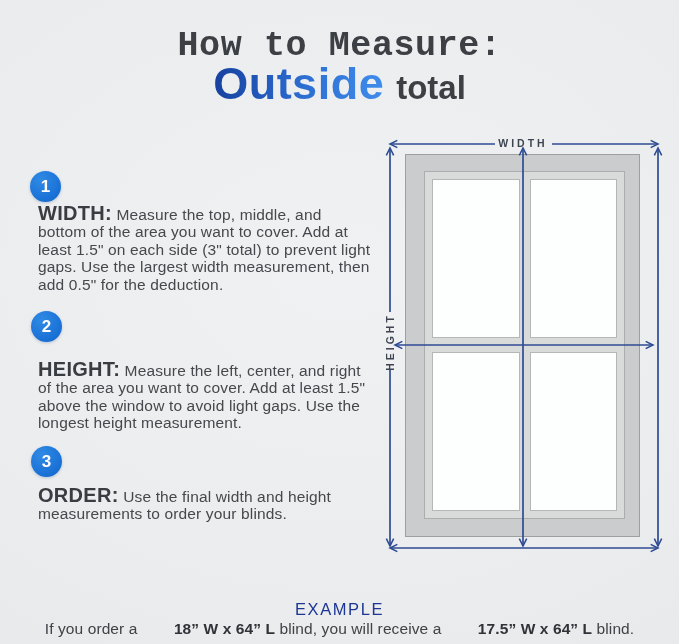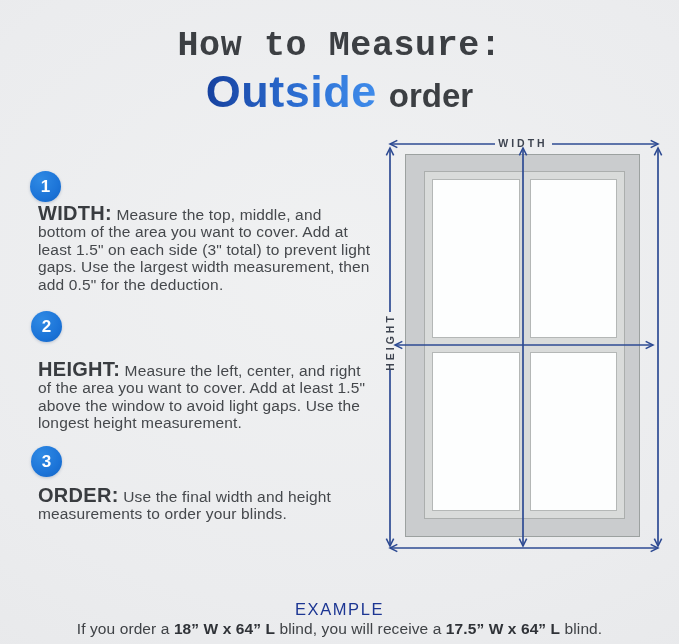--- a/index.html
+++ b/index.html
@@ -9,21 +9,21 @@
     font-family:"Liberation Sans","DejaVu Sans",sans-serif;
     -webkit-font-smoothing:antialiased;
   }
   
   .title1{
     position:absolute;top:26px;left:0;right:0;text-align:center;
     font-size:35px;font-weight:700;color:var(--title-dark,#3c3f43);letter-spacing:.6px;font-family:Liberation Mono, monospace;
   }
   .title2{
     position:absolute;top:58px;left:0;right:0;
-    display:flex;justify-content:center;align-items:baseline;gap:12px;margin-top:8px;
+    display:flex;justify-content:center;align-items:baseline;gap:12px;
   }
   .accent{
     font-size:45px;font-weight:800;letter-spacing:.5px;
     background:linear-gradient(90deg,var(--title-gradient-start,#16419f) 0%,#2d6fd3 55%,var(--title-gradient-end,#3f8ceb) 100%);
     -webkit-background-clip:text;background-clip:text;
     -webkit-text-fill-color:transparent;color:transparent;
   }
   .mount{font-size:33px;font-weight:700;color:var(--title-dark,#3c3f43);}
   
   .step-circle{
@@ -68,32 +68,32 @@
   #height-label{left:390px;top:342px;transform:translate(-50%,-50%) rotate(-90deg);}
   
   .example-heading{
     position:absolute;top:600px;left:0;right:0;text-align:center;
     font-size:16.5px;font-weight:400;letter-spacing:1.6px;color:var(--example-navy,#1c3693);
   }
   .example-line{
     position:absolute;top:620px;left:0;right:0;margin:0;text-align:center;
     font-size:15.5px;letter-spacing:.1px;color:#3f4246;
   }
-  .example-line b{font-weight:700;color:#2f3237;}
+  .example-line b{font-weight:700;color:#2f3237;margin-left:32px;}
 </style>
 </head>
 <body>
 
 <div class="page">
 
   <header>
     <div class="title1">How to Measure:</div>
     <div class="title2">
       <span class="accent">Outside</span>
-      <span class="mount">order</span>
+      <span class="mount">total</span>
     </div>
   </header>
 
   <section>
     <div class="step-circle" id="c1">1</div>
     <p class="step-text" id="t1">
       <b class="step-label">WIDTH:</b>
       <span>Measure the top, middle, and bottom of the area you want to cover. Add at least 1.5" on each side (3" total) to prevent light gaps. Use the largest width measurement, then add 0.5" for the deduction.</span>
     </p>
 

